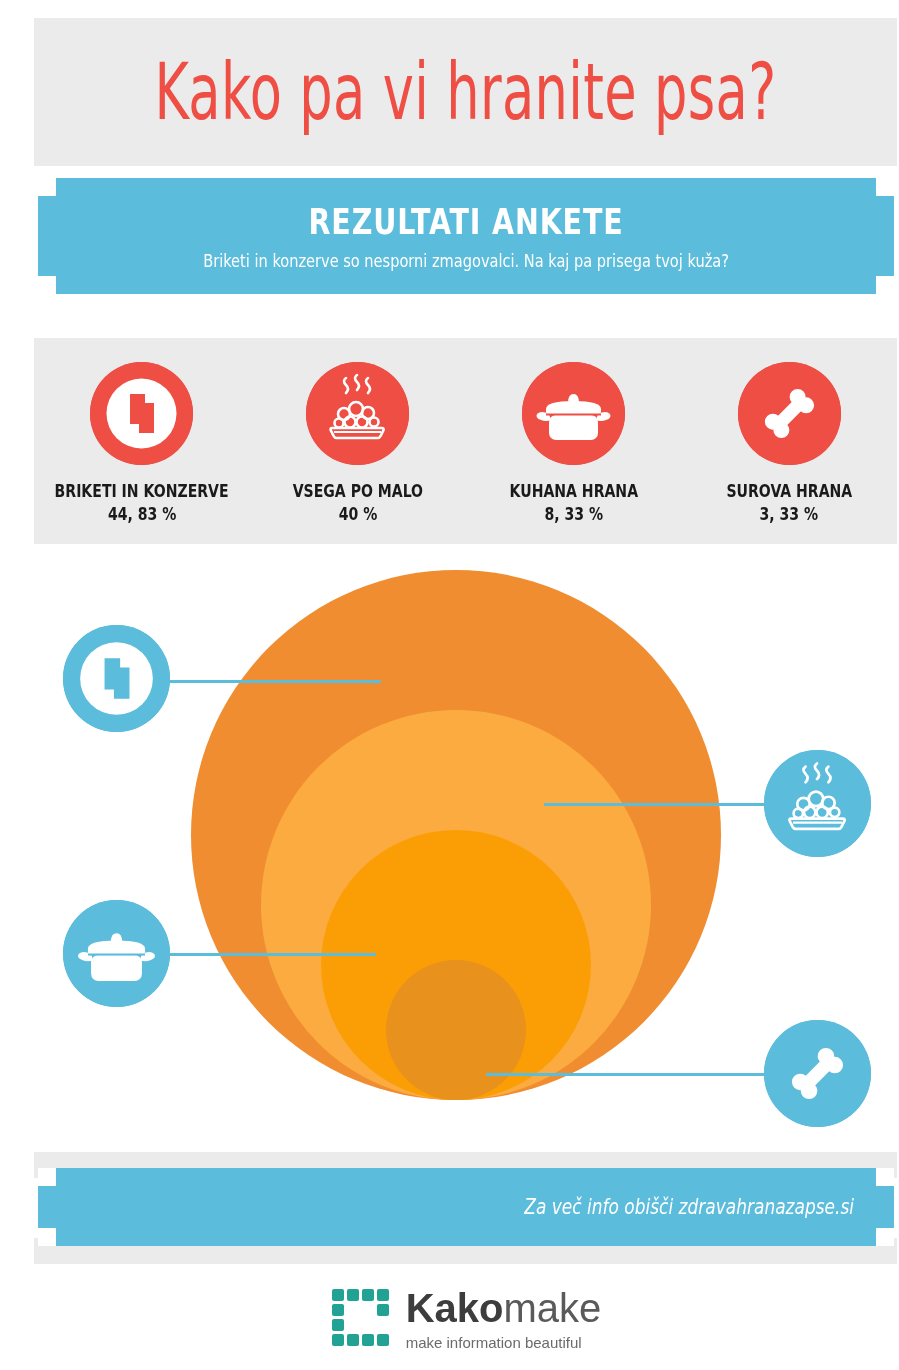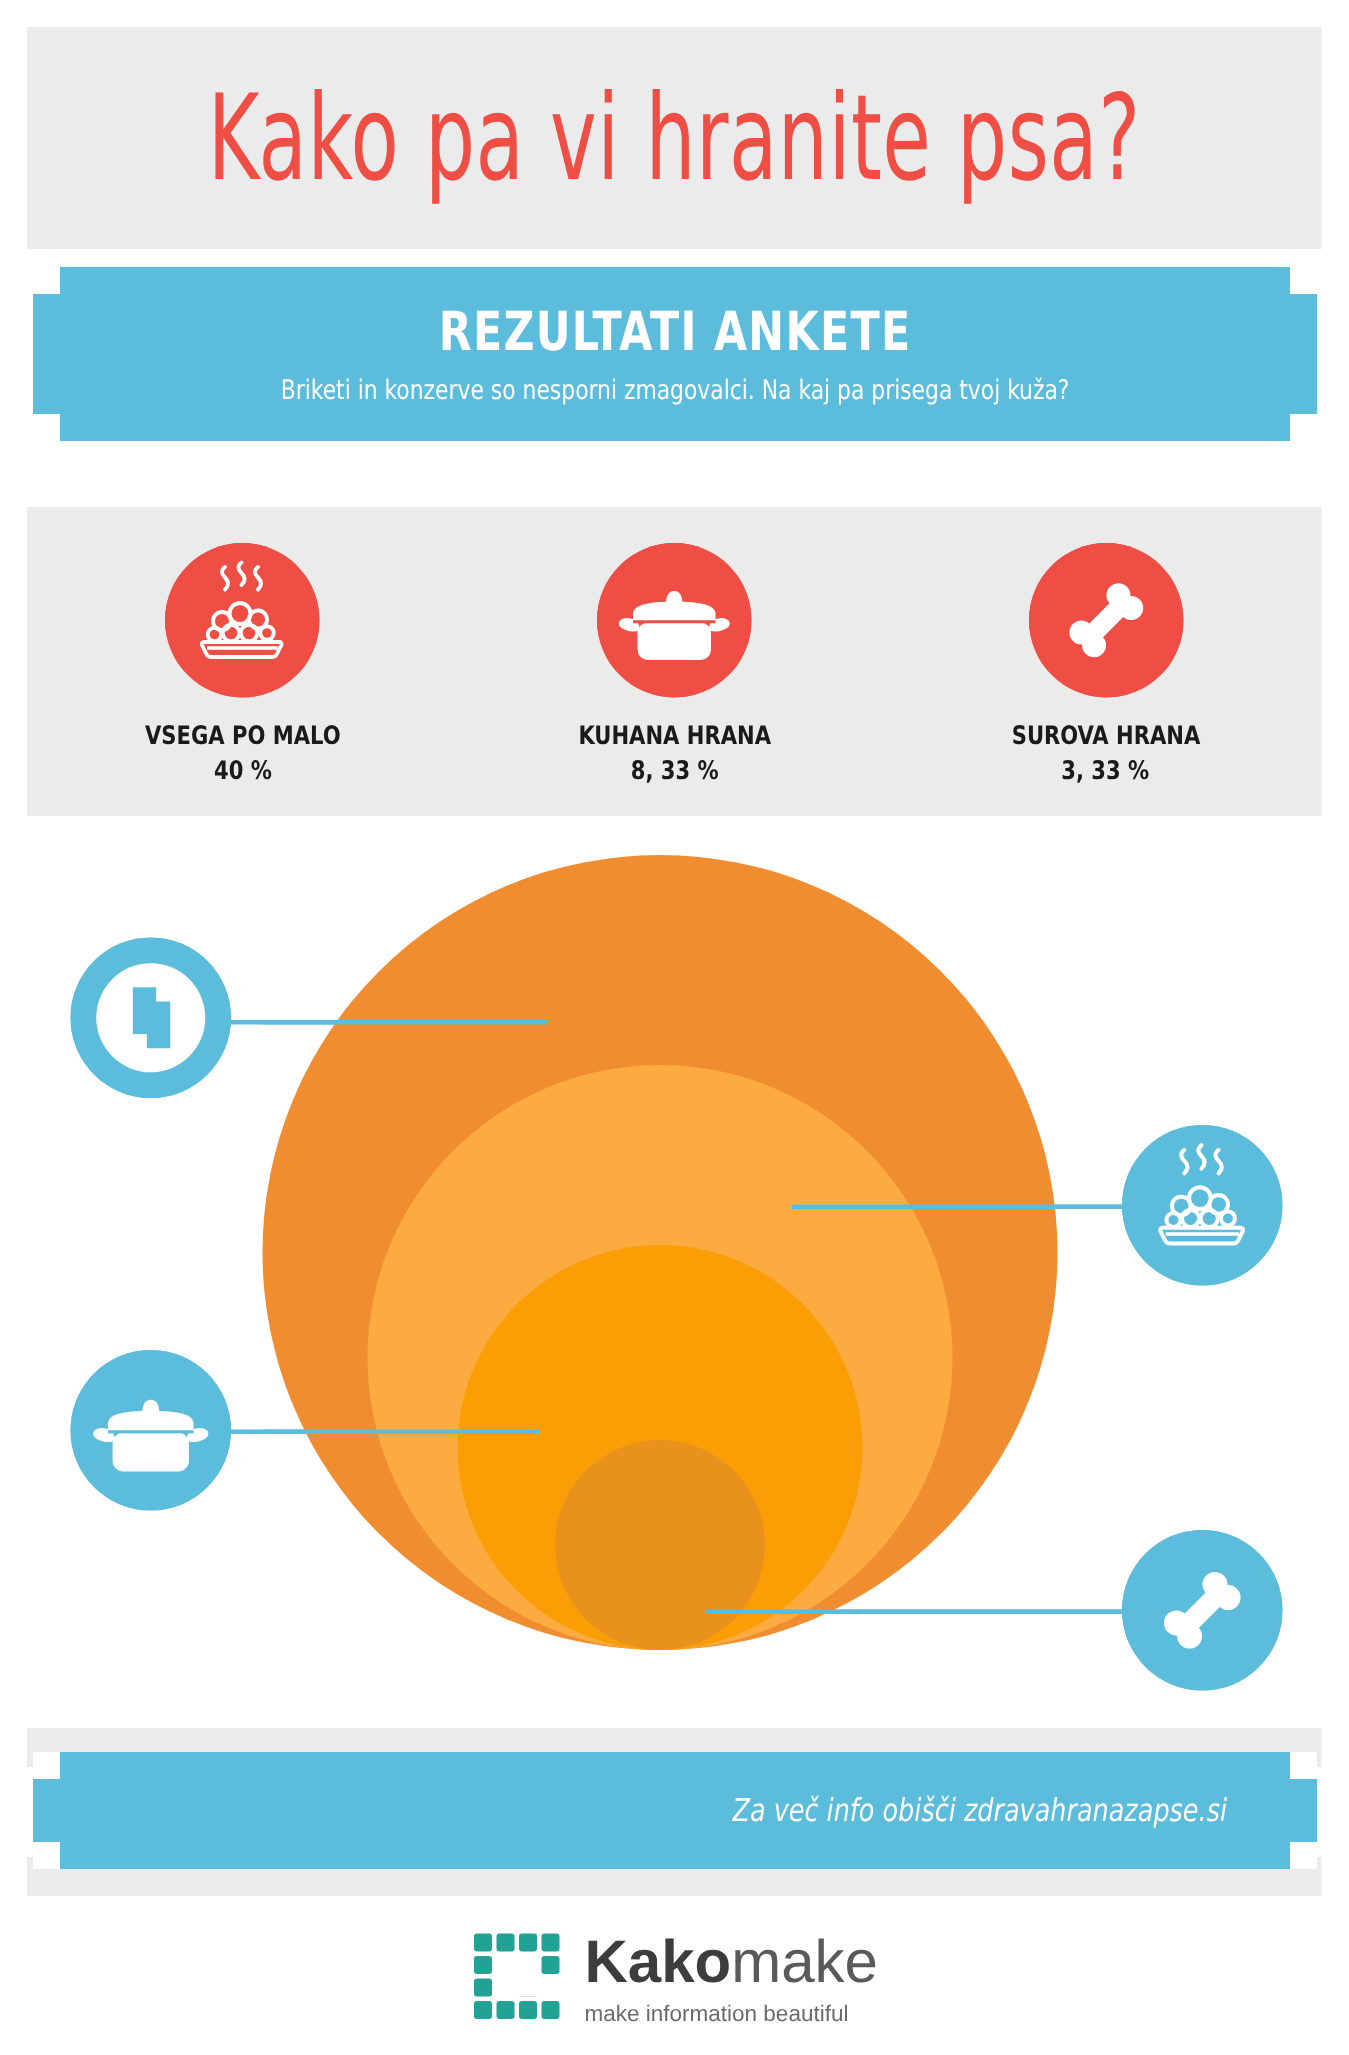--- a/index.html
+++ b/index.html
@@ -1,21 +1,21 @@
 <!DOCTYPE html>
 <html><head>
 <meta charset="utf-8">
 <style>
   html,body{margin:0;padding:0;background:#ffffff;}
   body{
     width:899px;height:1370px;position:relative;overflow:hidden;
     font-family:"Liberation Sans",sans-serif;
     -webkit-font-smoothing:antialiased;
   }
-  .stage{position:absolute;left:0;top:0;width:793px;height:1370px;background:#ffffff;border-radius:19px;}
+  .stage{position:absolute;left:16px;top:0;width:793px;height:1370px;background:#ffffff;border-radius:19px;}
 
   
   .panel{position:absolute;background:#ebebeb;}
 
   
   #panel-title{left:18px;top:18px;width:863px;height:148px;}
   #title-text{
     position:absolute;left:18px;top:18px;width:863px;height:148px;
     display:flex;align-items:center;justify-content:center;
     color:#ee4e44;
@@ -46,21 +46,21 @@
     font-family:"Liberation Sans Narrow","DejaVu Sans Condensed","Liberation Sans",sans-serif;
     transform:scaleX(0.88);white-space:nowrap;margin-bottom:8px;
   }
   #banner-sub{
     color:#ffffff;font-size:18px;font-weight:400;
     font-family:"Liberation Sans Narrow","DejaVu Sans Condensed","Liberation Sans",sans-serif;
     transform:scaleX(0.9);white-space:nowrap;
   }
   #banner-foot-inner{
     position:absolute;left:0;top:0;right:0;bottom:0;
-    display:flex;align-items:center;justify-content:flex-end;padding-right:42px;
+    display:flex;align-items:center;justify-content:flex-end;padding-right:22px;
   }
   #footer-text{
     color:#ffffff;font-size:21px;font-style:italic;
     font-family:"Liberation Sans Narrow","DejaVu Sans Condensed","Liberation Sans",sans-serif;
     transform:scaleX(0.9);white-space:nowrap;
   }
 
   
   #panel-stats{left:18px;top:338px;width:863px;height:206px;}
   #stats-row{
@@ -119,20 +119,31 @@
     <div class="notch br"></div>
     <div id="banner-top-inner">
       <div id="banner-heading">REZULTATI ANKETE</div>
       <div id="banner-sub">Briketi in konzerve so nesporni zmagovalci. Na kaj pa prisega tvoj kuža?</div>
     </div>
   </div>
 
   <div class="panel" id="panel-stats"></div>
   <div id="stats-row">
 
+    <div class="stat">
+      <div class="stat-badge">
+        <svg width="103" height="103" viewBox="0 0 103 103">
+          <circle cx="51.5" cy="51.5" r="51.5" fill="#ee4e44"></circle>
+          <circle cx="51.5" cy="51.5" r="35" fill="#ffffff"></circle>
+          <path d="M40 32 h15 l0 9 h9 v30 h-15 v-9 h-9 z" fill="#ee4e44"></path>
+        </svg>
+      </div>
+      <div class="stat-label">BRIKETI IN KONZERVE</div>
+      <div class="stat-value">44, 83 %</div>
+    </div>
 
     <div class="stat">
       <div class="stat-badge">
         <svg width="103" height="103" viewBox="0 0 103 103">
           <circle cx="51.5" cy="51.5" r="51.5" fill="#ee4e44"></circle>
           <g fill="none" stroke="#ffffff" stroke-width="2.6" stroke-linecap="round">
             <path d="M40 31 q4 -4 0 -8 q-4 -4 0 -7"></path>
             <path d="M51 28 q4 -4 0 -8 q-4 -4 0 -7"></path>
             <path d="M62 31 q4 -4 0 -8 q-4 -4 0 -7"></path>
           </g>

